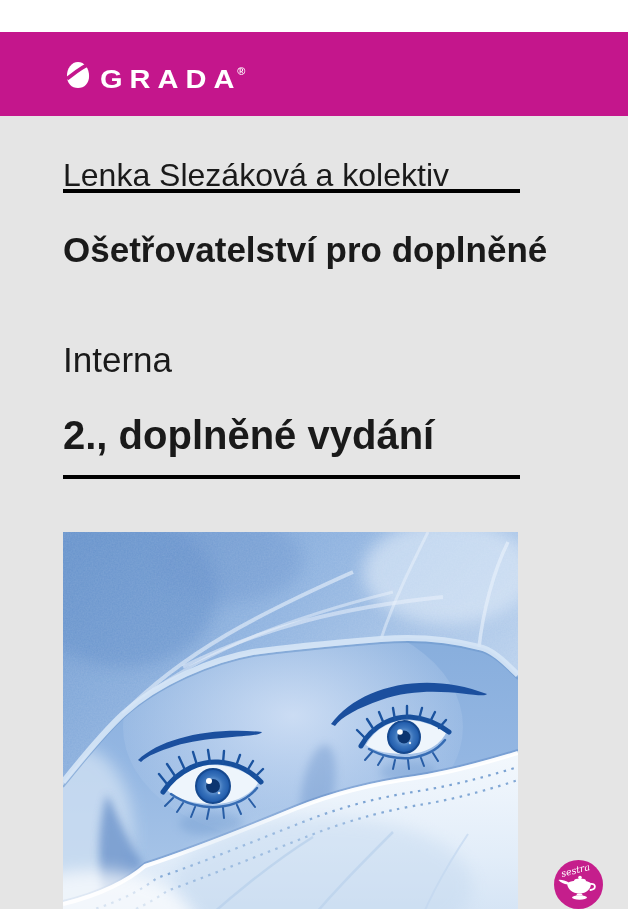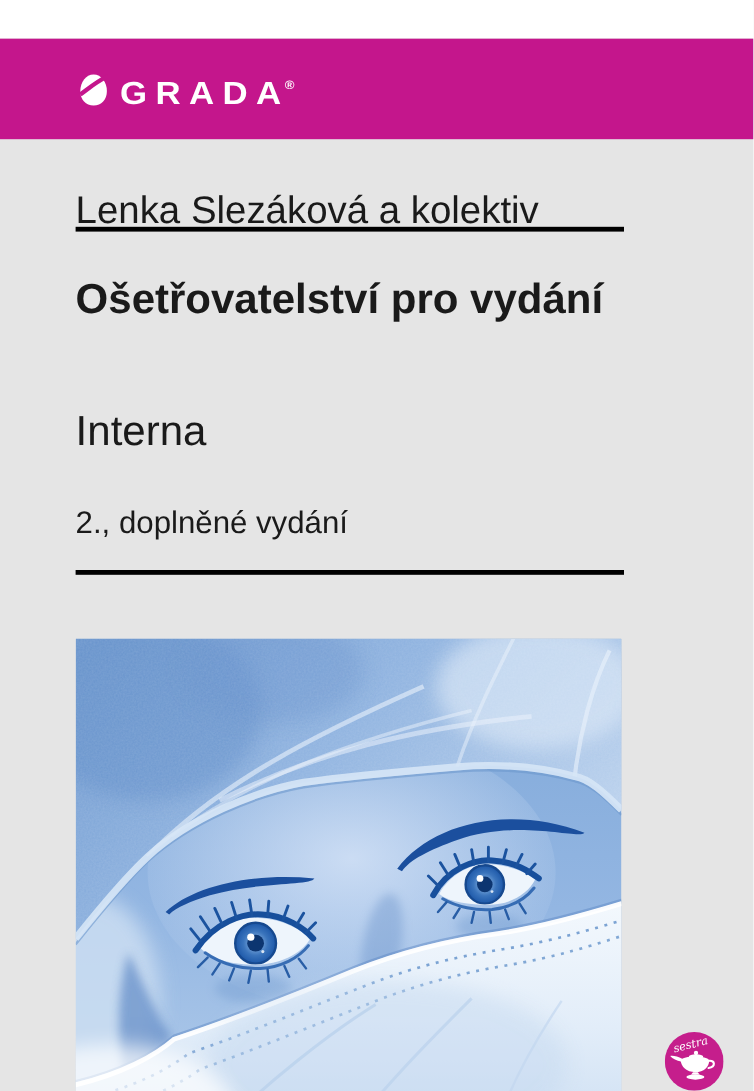--- a/index.html
+++ b/index.html
@@ -42,21 +42,21 @@
   .title{
     position:absolute;left:63px;top:195px;
     font-size:35px;line-height:45px;font-weight:bold;
   }
   .subtitle{
     position:absolute;left:63px;top:305px;
     font-size:35px;line-height:45px;font-weight:normal;
   }
   .edition{
     position:absolute;left:63px;top:385px;
-    font-size:26px;line-height:36px;font-weight:normal;
+    font-size:40px;line-height:36px;font-weight:bold;
   }
   
   .photo{
     position:absolute;left:63px;top:500px;width:455px;height:409px;
     overflow:hidden;
   }
   .photo svg{display:block;width:455px;height:409px;}
   
   .badge{
     position:absolute;left:554px;top:828px;width:49px;height:49px;
@@ -75,21 +75,21 @@
         <path d="M1,19 C8,14 16,7 26,2.5" stroke="#c4168c" stroke-width="4" fill="none"></path>
       </svg>
       <span class="wordmark"><span>GRADA</span><span class="regmark">®</span></span>
     </div>
   </div>
 
   <div class="author">Lenka Slezáková a kolektiv</div>
   <div class="rule rule-top"></div>
 
   <div class="title">
-    <div>Ošetřovatelství pro vydání</div>
+    <div>Ošetřovatelství pro doplněné</div>
   </div>
   <div class="subtitle">Interna</div>
   <div class="edition">2., doplněné vydání</div>
   <div class="rule rule-bottom"></div>
 
   <div class="photo" role="img" aria-label="Modře tónovaná fotografie zdravotní sestry v operační čepici a roušce">
     <svg viewBox="0 0 455 409" preserveAspectRatio="none">
       <defs>
         <linearGradient id="lg-face" x1="0" y1="0" x2="0" y2="1">
           <stop offset="0" stop-color="#7ea7d8"></stop>

